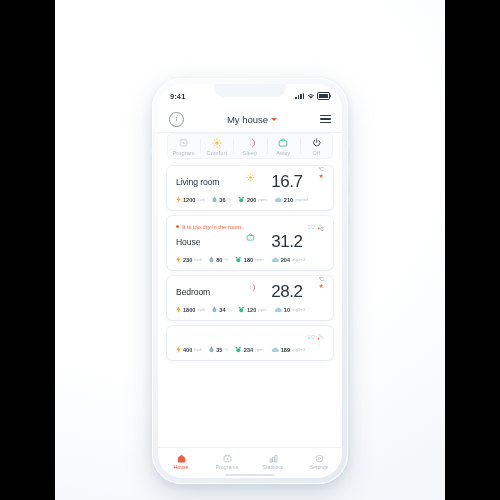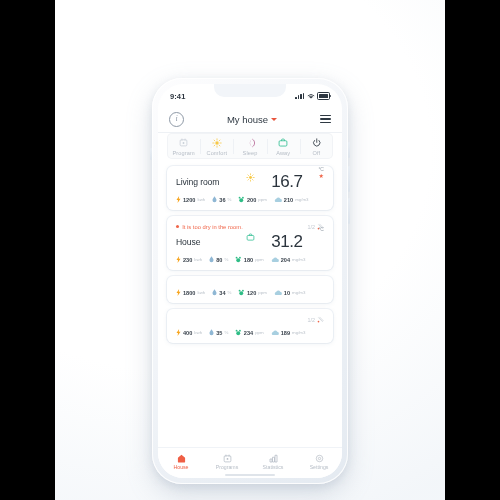--- a/index.html
+++ b/index.html
@@ -409,20 +409,34 @@
               <svg width="8" height="5.5" viewBox="0 0 16 11">
                   <path d="M4 10.4h8.2a3.4 3.4 0 0 0 .3-6.8A4.6 4.6 0 0 0 4.2 4 3.3 3.3 0 0 0 4 10.4Z" fill="#a8cfe0"></path>
                 </svg>
               <span class="m-val">204</span>
               <span class="m-unit">mg/m3</span>
             </div>
           </div>
         </div>
 
         <div class="card">
+          <div class="row-main">
+            <div class="room-name">Bedroom</div>
+            <div class="temp-wrap">
+              <svg width="8" height="9" viewBox="0 0 16 20">
+                <path d="M11.5 2.2A8.6 8.6 0 0 0 11.5 17.8 9 9 0 0 1 11.5 2.2Z" fill="#b05a8e"></path>
+                <path d="M11.8 2.4a8.8 8.8 0 0 1 0 15.2" stroke="#b05a8e" stroke-width="1.5" fill="none"></path>
+              </svg>
+              <div class="temp-num">28.2</div>
+              <div class="unit-col">
+                <div class="unit">°C</div>
+                <div class="flame">★</div>
+              </div>
+            </div>
+          </div>
           <div class="metrics">
             <div class="metric">
               <svg width="5" height="7" viewBox="0 0 10 14">
                   <path d="M6.2 0 1 8h3l-.8 6L9 5.6H5.6Z" fill="#f7a51e"></path>
                 </svg>
               <span class="m-val">1800</span>
               <span class="m-unit">kwh</span>
             </div>
             <div class="metric">
               <svg width="5" height="7" viewBox="0 0 10 14">

